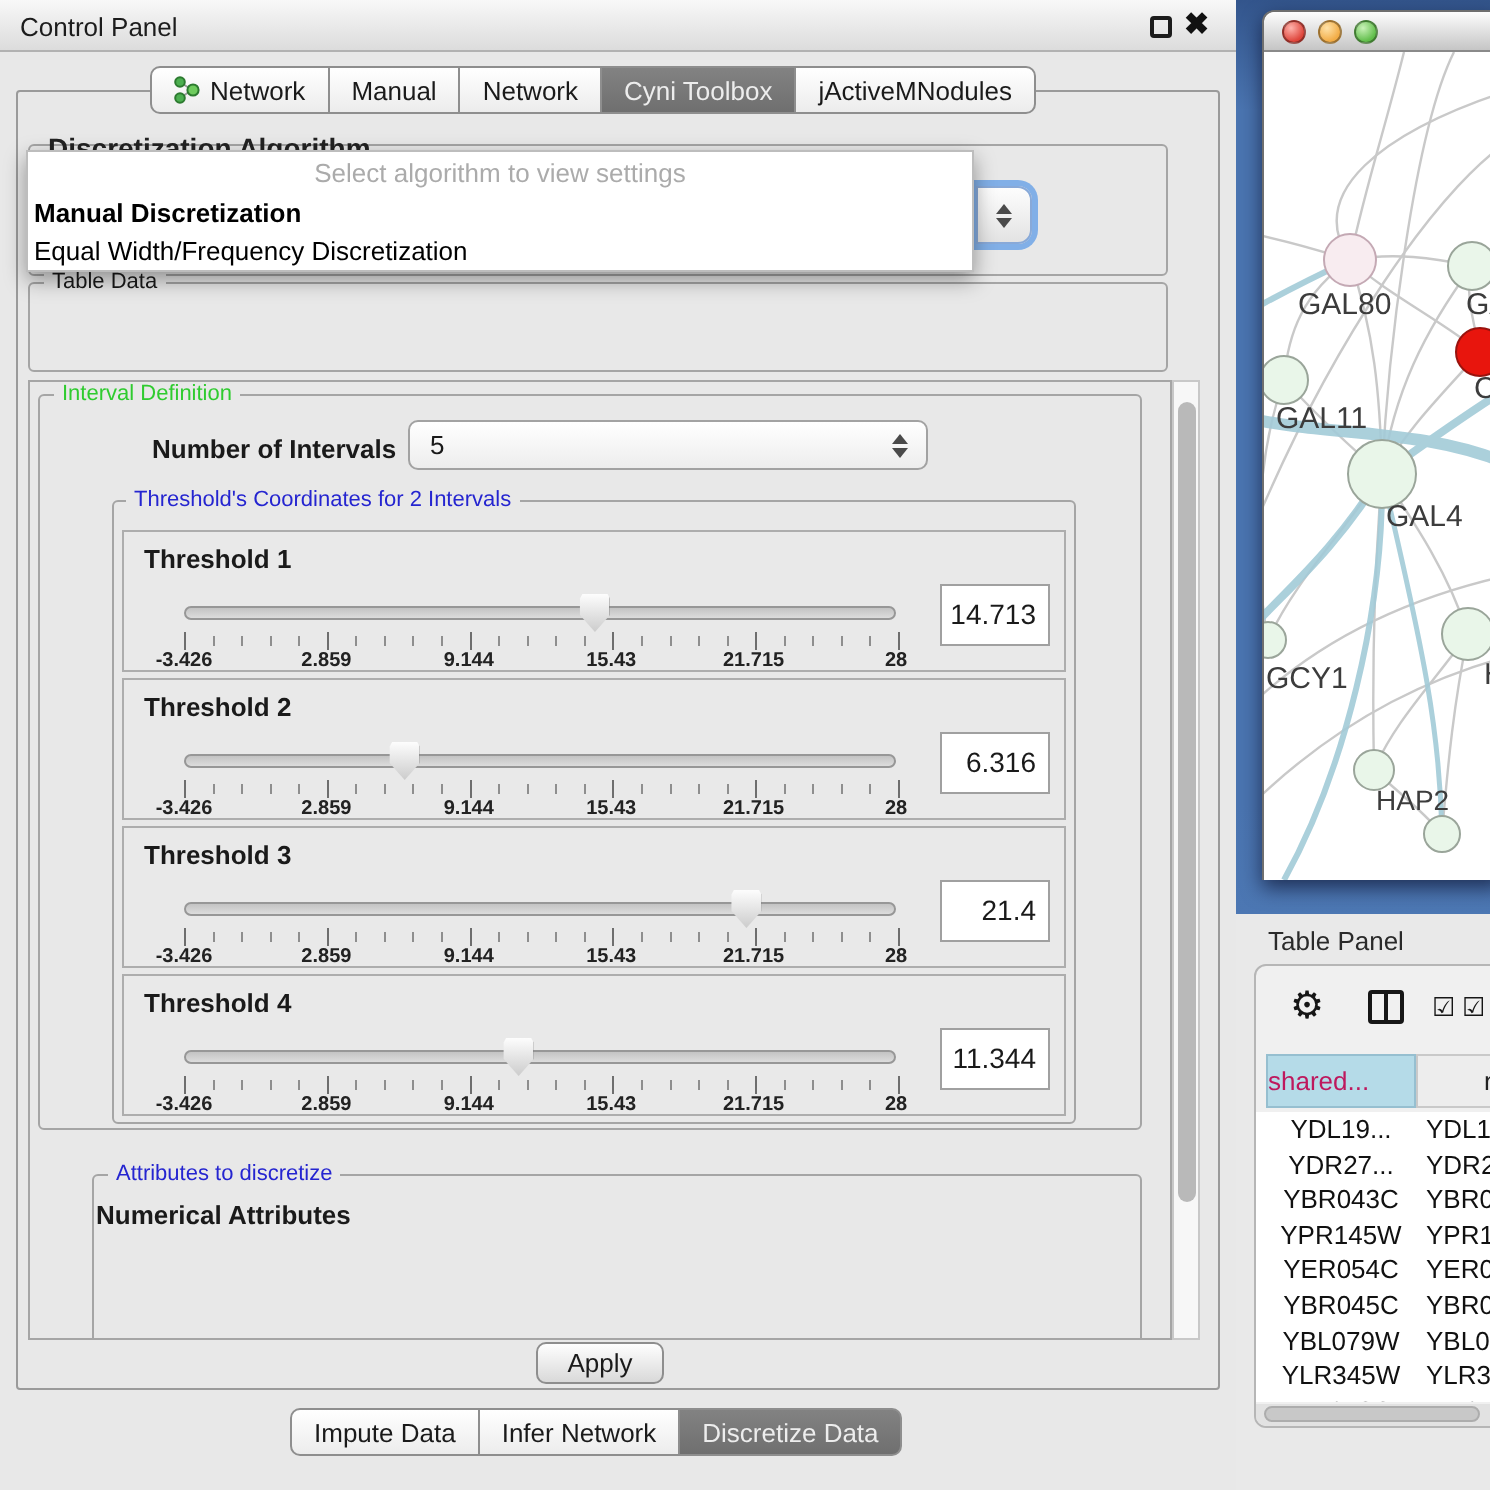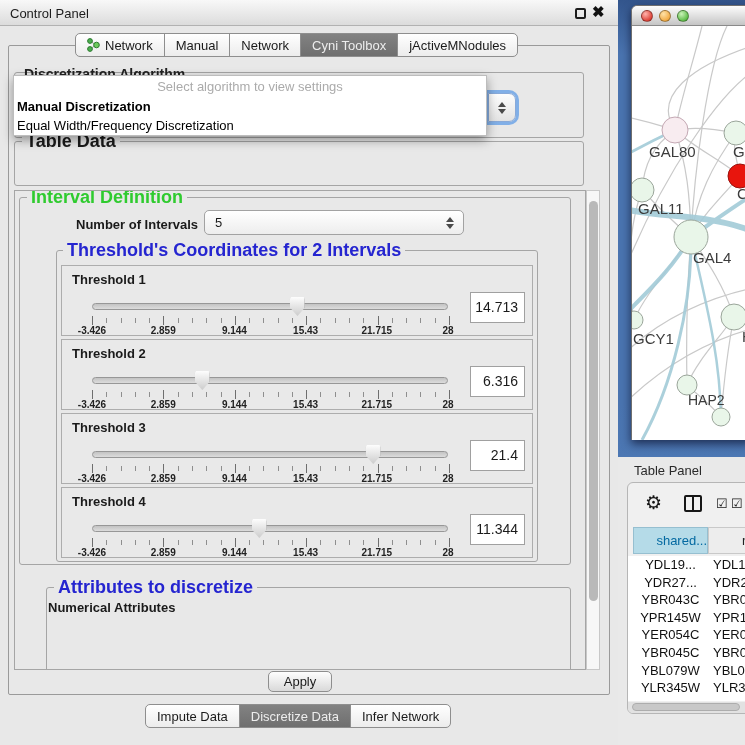--- a/index.html
+++ b/index.html
@@ -20,21 +20,21 @@
   .seg .tab { background:linear-gradient(#FFFFFF,#ECECEC); border:1px solid #8E8E8E; margin-left:-1px;
     padding:4px 11px 4px 11px; font-size:13px; color:#1a1a1a; display:flex; align-items:center; gap:5px; height:24px; }
   .seg .tab:first-child { border-radius:5px 0 0 5px; margin-left:0; }
   .seg .tab:last-child  { border-radius:0 5px 5px 0; }
   .seg .tab.sel { background:linear-gradient(#828282,#6F6F6F); color:#EDEDED; }
 
   #main-panel { position:absolute; left:8px; top:45px; width:602px; height:650px;
     border:1px solid #9A9A9A; border-radius:2px; background:#E8E8E8; }
 
   .groupbox { position:absolute; border:1px solid #A5A5A5; border-radius:3px; }
-  .grouplab { position:absolute; background:#E8E8E8; padding:0 4px; font-size:18px; line-height:13px;font-weight:bold; }
+  .grouplab { position:absolute; background:#E8E8E8; padding:0 4px; font-size:11px; line-height:13px; }
 
   .combo { position:absolute; border:1px solid #A2A2A2; border-radius:5px;
     background:linear-gradient(#FFFFFF,#EDEDED); line-height:24px; padding-left:10px; font-size:13px; }
   .arrows { position:absolute; right:9px; top:50%; width:8px; height:14px; transform:translateY(-50%); }
   .arrows:before, .arrows:after { content:""; position:absolute; left:0; border-left:4px solid transparent; border-right:4px solid transparent; }
   .arrows:before { top:1px; border-bottom:5px solid #4a4a4a; }
   .arrows:after  { bottom:1px; border-top:5px solid #4a4a4a; }
 
   
   #combo-fragment { position:absolute; left:488px; top:93px; width:28px; height:29px;
@@ -99,21 +99,21 @@
   #tablepanel-strip .t { position:absolute; left:16px; top:6px; font-size:13px; color:#2a2a2a; }
   #table-inset { position:absolute; left:9px; top:25px; width:126px; height:232px; background:#F0F0F0;
     border:1px solid #B6B6B6; border-radius:6px; overflow:hidden; }
   #tp-toolbar { position:absolute; left:0; top:0; width:100%; height:42px; }
   #gear { position:absolute; left:17px; top:8px; font-size:19px; color:#161616; }
   #splitview { position:absolute; left:56px; top:12px; width:18px; height:17px; border:2px solid #161616; border-radius:2px; }
   #splitview:before { content:""; position:absolute; left:6px; top:0; width:2px; height:13px; background:#161616; }
   .ckicon { position:absolute; top:13px; font-size:13px; color:#161616; }
   #tp-header { position:absolute; left:0; top:44px; width:100%; height:27px; }
   #tp-h1 { position:absolute; left:5px; top:0; width:75px; height:27px; background:#B5DBE8; border:1px solid #96BFD0;
-    text-align:right; line-height:25px; font-size:13px; color:#0369a1; }
+    text-align:left; line-height:25px; font-size:13px; color:#be185d; }
   #tp-h2 { position:absolute; left:80px; top:0; width:60px; height:27px; background:#EDEDED; border:1px solid #C9C9C9;
     line-height:25px; font-size:13px; color:#222; padding-left:33px; }
   #tp-rows { position:absolute; left:0; top:73px; width:100%; height:145px; background:#FFF; overflow:hidden; }
   .tp-row { height:17.6px; line-height:17.6px; font-size:13px; color:#111; position:relative; }
   .tp-c1 { position:absolute; left:5px; width:75px; text-align:center; }
   .tp-c2 { position:absolute; left:85px; }
   #tp-hscroll { position:absolute; left:0; top:219px; width:100%; height:11px; background:#E2E2E2; }
   #tp-hscroll .th { position:absolute; left:4px; top:1px; width:108px; height:8px; background:#C8C8C8; border:1px solid #ADADAD; border-radius:4px; }
 
   svg text { font-family:"Liberation Sans", sans-serif; fill:#3c3c3c; }
@@ -270,25 +270,25 @@
   <div id="vscroll">
       <div class="thumbv"></div>
     </div>
 
   <div id="apply-btn">Apply</div>
 
   <div class="seg" style="left:145px; top:704px;">
     <div class="tab">
         <span>Impute Data</span>
       </div>
+    <div class="tab">
+        <span>Infer Network</span>
+      </div>
     <div class="tab sel">
         <span>Discretize Data</span>
-      </div>
-    <div class="tab">
-        <span>Infer Network</span>
       </div>
   </div>
 </div>
 
 <div id="net-frame">
   <div id="net-window">
     <div id="net-titlebar">
       <div class="light" id="light-red"></div>
       <div class="light" id="light-yellow"></div>
       <div class="light" id="light-green"></div>

